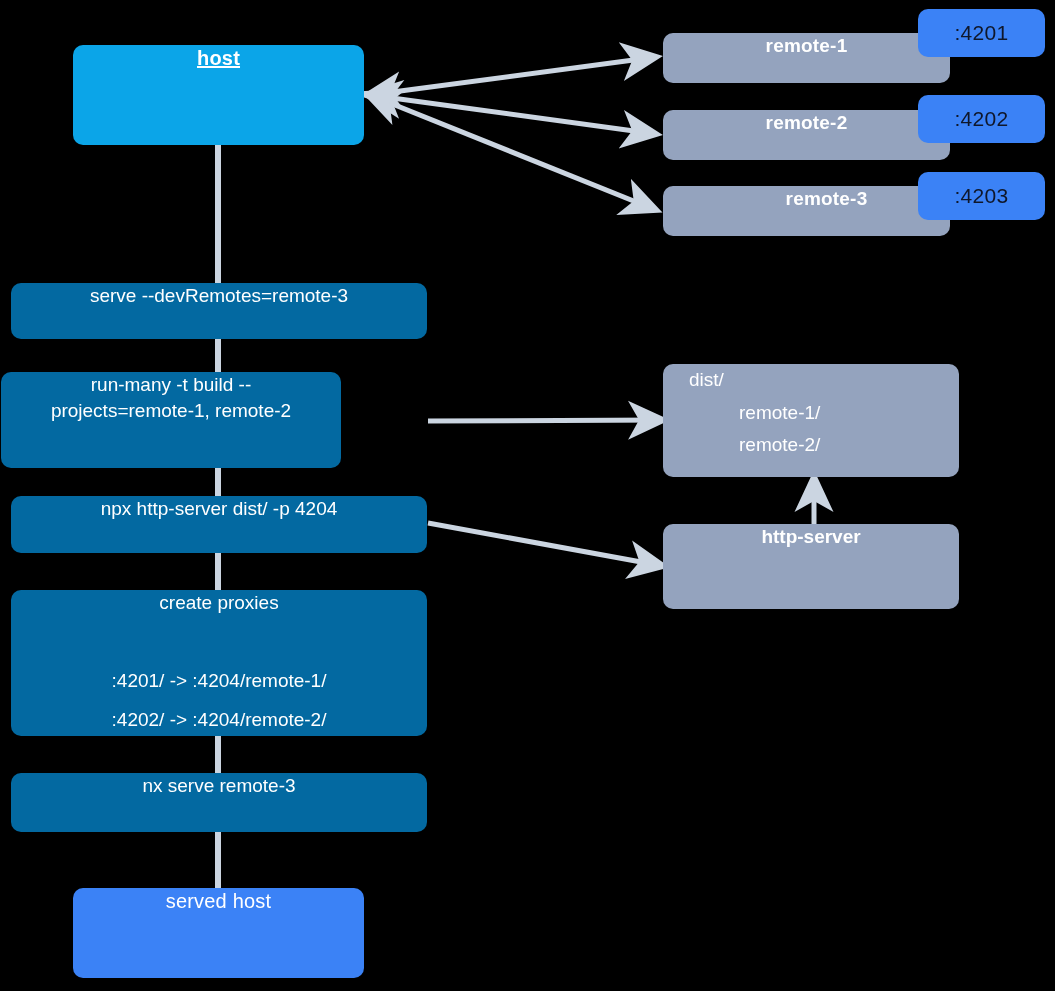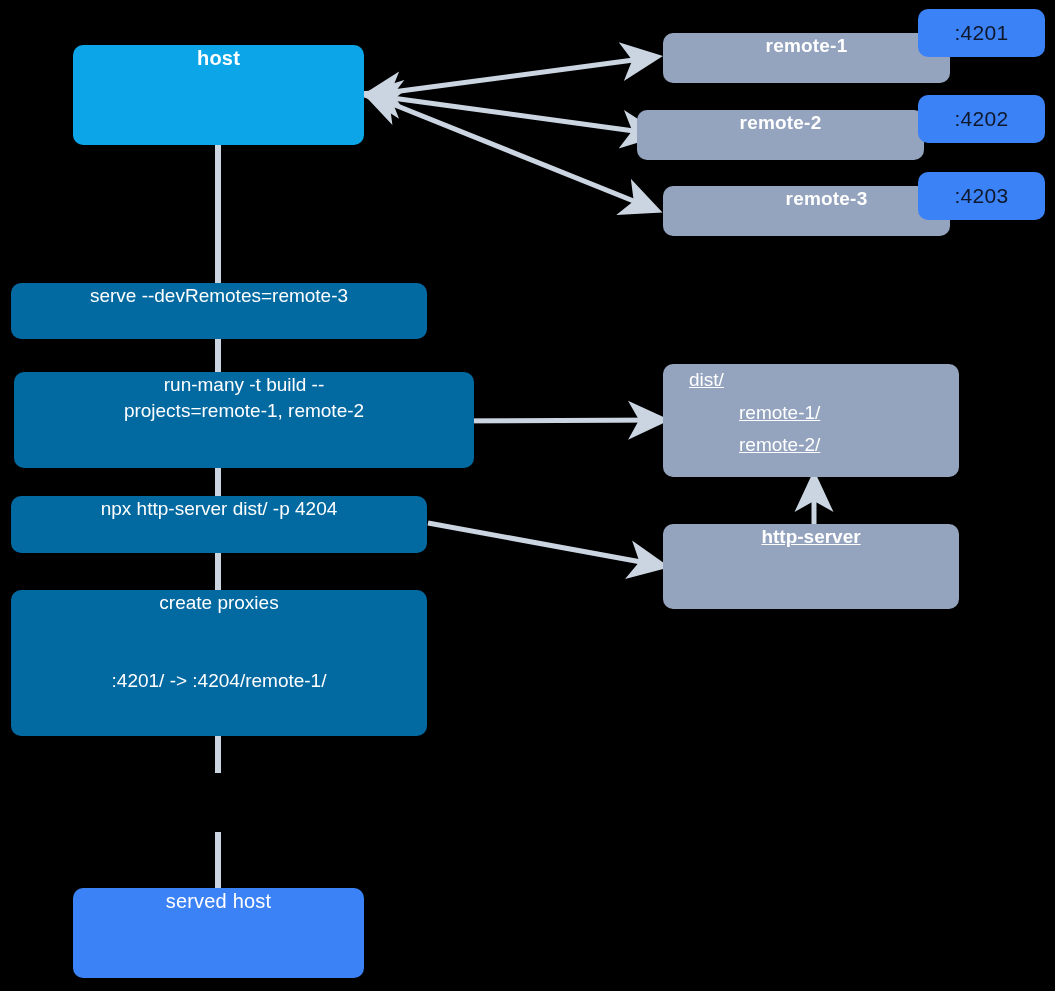--- a/index.html
+++ b/index.html
@@ -37,37 +37,37 @@
     border-radius: 10px;
     color: #ffffff;
     text-align: center;
     line-height: 1.38;
   }
   .node-host {
     background: #0BA5E8;
     font-weight: bold;
     font-size: 20px;
     letter-spacing: 0.2px;
+    text-decoration: underline;
   }
   .node-served {
     background: #3B82F6;
     font-weight: normal;
     font-size: 20px;
     letter-spacing: 0.2px;
   }
   .node-remote {
     background: #94A3BE;
     font-weight: bold;
     font-size: 19px;
     letter-spacing: 0.2px;
   }
   .node-gray {
     background: #94A3BE;
     font-size: 19px;
-    text-decoration: underline;
   }
   .node-gray.bold {
     font-weight: bold;
   }
   .node-cmd {
     background: #0369a1;
     font-size: 19px;
     font-weight: normal;
   }
   .badge-port {
@@ -140,53 +140,57 @@
     <span>host</span>
   </div>
 
   <div class="node node-remote" style="left:663px; top:33px; width:287px; height:50px;">
     <span>remote-1</span>
   </div>
   <div class="badge-port" style="left:918px; top:9px; width:127px; height:48px;">
     <span>:4201</span>
   </div>
 
-  <div class="node node-remote" style="left:637px; top:110px; width:287px; height:50px;">
+  <div class="node node-remote" style="left:663px; top:110px; width:287px; height:50px;">
     <span>remote-2</span>
   </div>
   <div class="badge-port" style="left:918px; top:95px; width:127px; height:48px;">
     <span>:4202</span>
   </div>
 
   <div class="node node-remote" style="left:663px; top:186px; width:287px; height:50px;padding-left:40px;">
     <span>remote-3</span>
   </div>
   <div class="badge-port" style="left:918px; top:172px; width:127px; height:48px;">
     <span>:4203</span>
   </div>
 
   <div class="node node-cmd" style="left:11px; top:283px; width:416px; height:56px;">
     <span class="cmd-line">serve --devRemotes=remote-3</span>
   </div>
 
-  <div class="node node-cmd" style="left:14px; top:372px; width:460px; height:96px;">
+  <div class="node node-cmd" style="left:1px; top:372px; width:340px; height:96px;">
     <span class="cmd-line">run-many -t build --</span>
     <span class="cmd-line">projects=remote-1, remote-2</span>
   </div>
 
   <div class="node node-cmd" style="left:11px; top:496px; width:416px; height:57px;">
     <span class="cmd-line">npx http-server dist/ -p 4204</span>
   </div>
 
   <div class="node node-cmd" style="left:11px; top:590px; width:416px; height:146px;gap:13px;">
     <span class="cmd-line">create proxies</span>
     <span class="proxy-gap"></span>
     <span class="cmd-line">:4201/ -&gt; :4204/remote-1/</span>
-  </div>
-
+    <span class="cmd-line">:4202/ -&gt; :4204/remote-2/</span>
+  </div>
+
+  <div class="node node-cmd" style="left:11px; top:773px; width:416px; height:59px;">
+    <span class="cmd-line">nx serve remote-3</span>
+  </div>
 
   <div class="node node-served" style="left:73px; top:888px; width:291px; height:90px;">
     <span>served host</span>
   </div>
 
   <div class="node node-gray" style="left:663px; top:364px; width:296px; height:113px; align-items:flex-start;">
     <div class="dist-body">
       <div>dist/</div>
       <div class="indent">remote-1/</div>
       <div class="indent">remote-2/</div>

